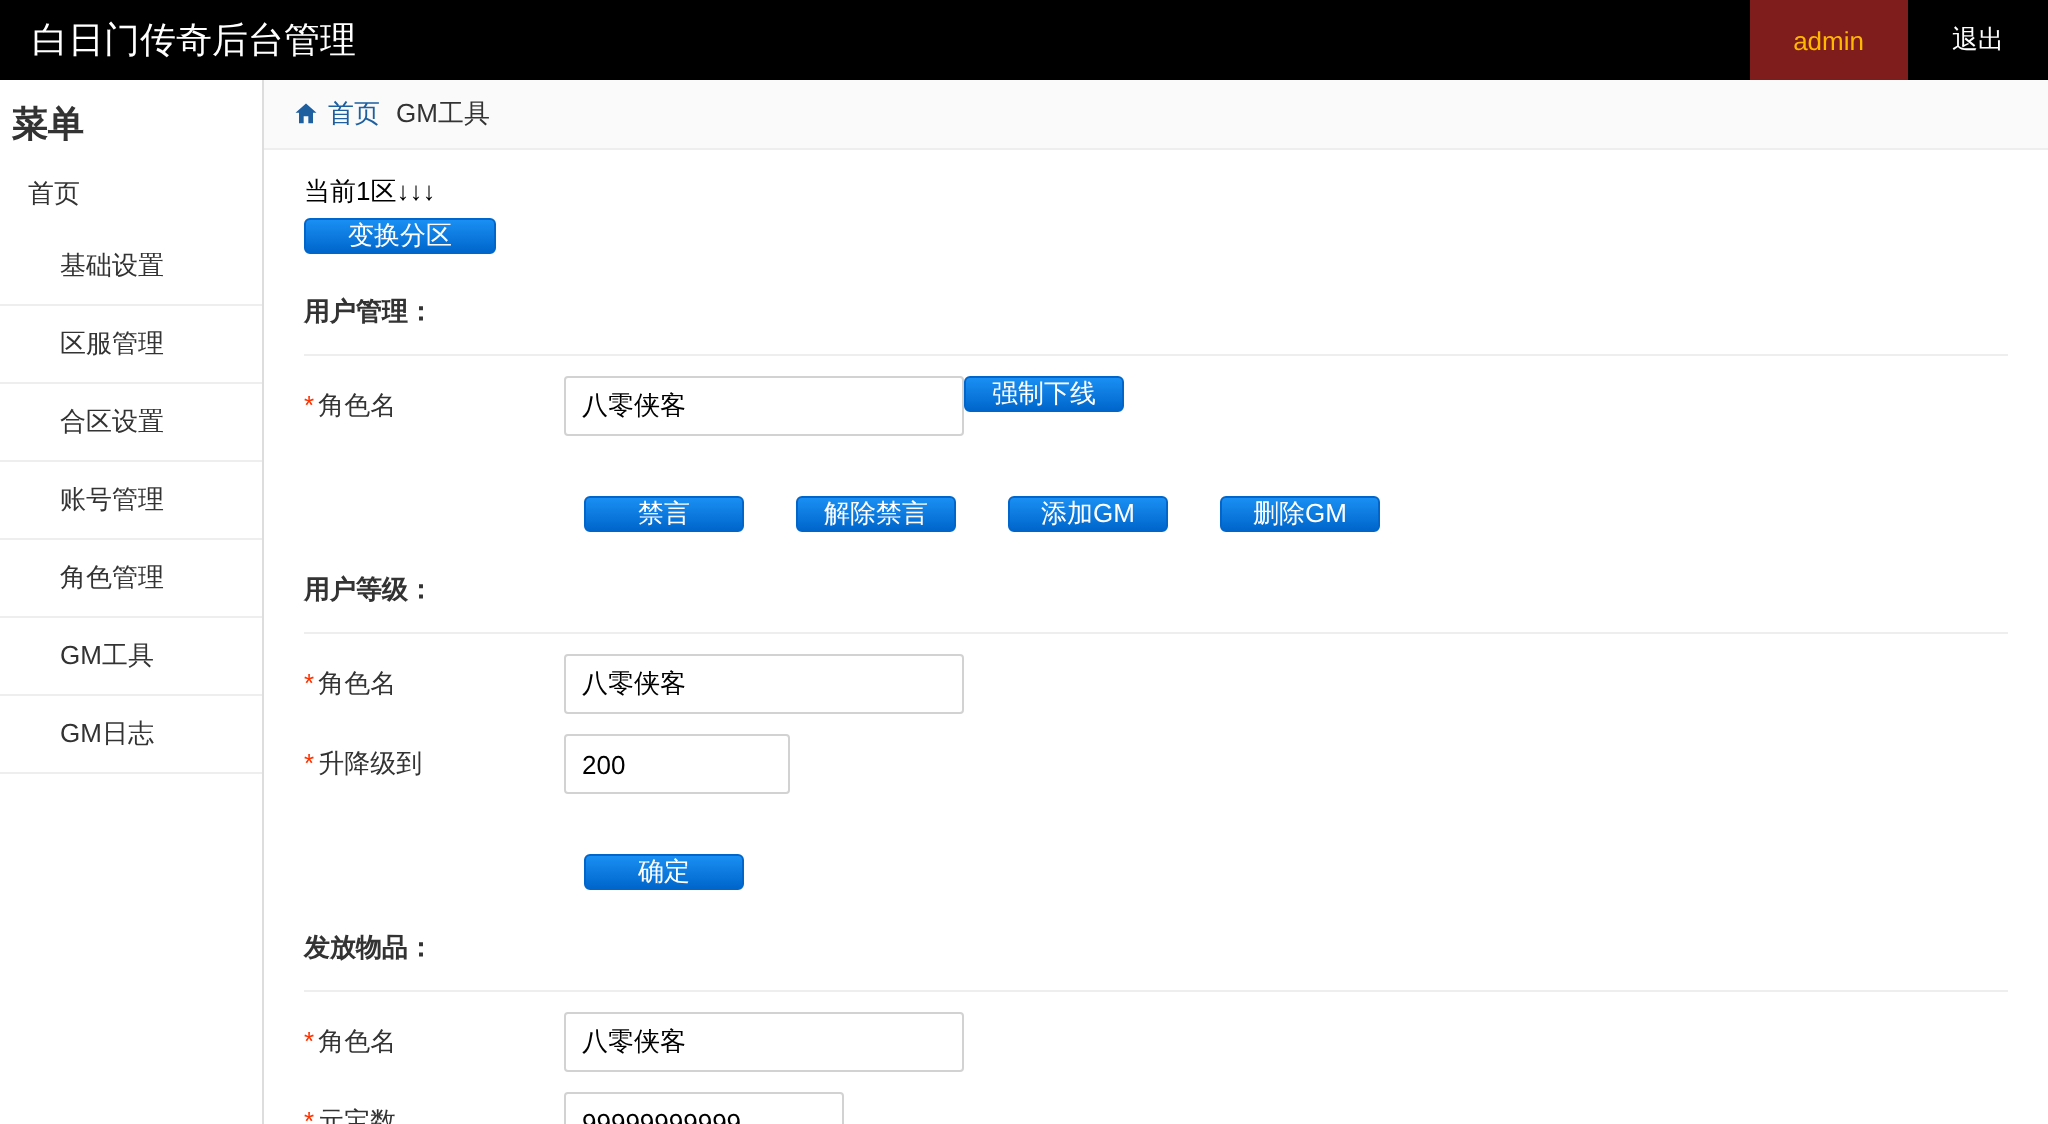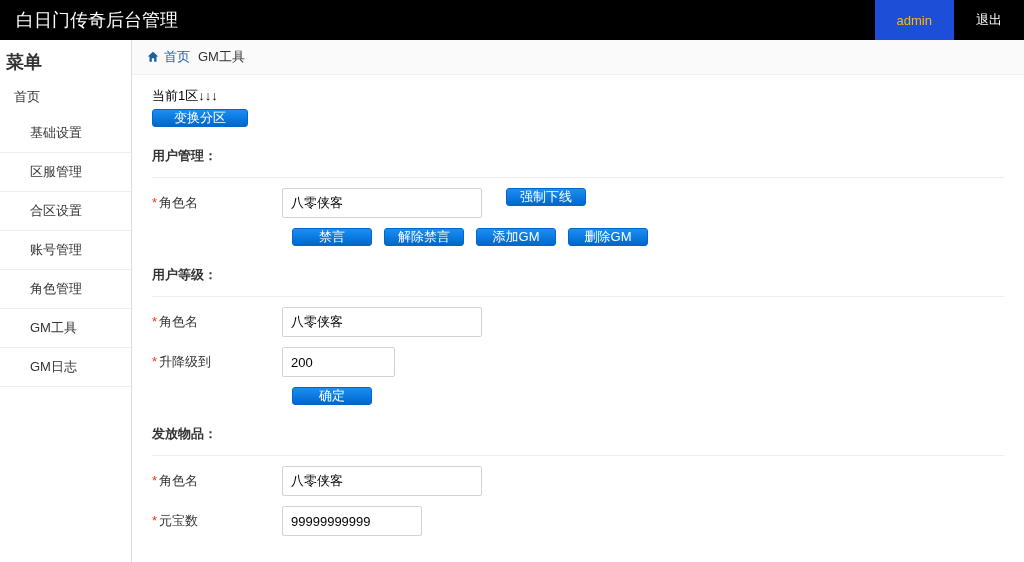--- a/index.html
+++ b/index.html
@@ -2,21 +2,21 @@
 <html><head>
   <meta charset="utf-8">
   <style>
     * { margin: 0; padding: 0; box-sizing: border-box; }
     body { font-family: "Microsoft YaHei", Arial, sans-serif; font-size: 13px; background: #fff; color: #333; }
 
     .topbar { height: 40px; background: #000; color: #fff; display: flex; align-items: center; padding-left: 16px; }
     .topbar .title { font-size: 18px; flex: 1; }
     .topbar .right { display: flex; height: 100%; }
     .topbar .right a { display: flex; align-items: center; padding: 0 22px; color: #fff; text-decoration: none; cursor: pointer; }
-    .topbar .right a.admin { background: #1d4ed8; color: #ffb800; }
+    .topbar .right a.admin { background: #7f1d1d; color: #ffb800; }
 
     .body { display: flex; }
 
     .sidebar { width: 132px; background: #fff; border-right: 1px solid #ddd; min-height: 522px; }
     .sidebar h3 { font-size: 18px; font-weight: bold; padding: 10px 6px 6px; }
     .sidebar .root { padding: 8px 14px; font-size: 13px; cursor: pointer; }
     .sidebar .item { padding: 10px 14px 10px 30px; font-size: 13px; border-bottom: 1px solid #eee; cursor: pointer; }
 
     .main { flex: 1; min-width: 0; }
 
@@ -31,25 +31,25 @@
     .btn { display: inline-flex; align-items: center; justify-content: center; min-width: 80px; height: 18px; padding: 0 12px; background: linear-gradient(#1a8ff3, #0066cc); color: #fff; border: 1px solid #0066cc; border-radius: 3px; cursor: pointer; font-size: 13px; }
     .btn-wide { min-width: 96px; }
 
     .section { margin-top: 20px; }
     .section .legend { font-size: 13px; font-weight: bold; margin-bottom: 12px; }
     .section hr.underline { border: none; border-top: 1px solid #eee; margin: 0 0 10px 0; }
 
     .form-row { display: flex; align-items: center; margin-bottom: 10px; }
     .form-row .label { width: 130px; text-align: left; padding-right: 10px; font-size: 13px; }
     .form-row .label .req { color: #f30; margin-right: 2px; }
-    .form-row .ctrl { display: flex; gap: 24px; flex-wrap: wrap; }
+    .form-row .ctrl { display: flex; gap: 0; flex-wrap: wrap; }
     .form-row input[type="text"], .form-row select {
       width: 200px; height: 30px; padding: 0 8px; border: 1px solid #d2d2d2; border-radius: 2px; font-size: 13px; background: #fff;
     }
-    .form-row .ctrl-offset { margin-left: 140px; display: flex; gap: 12px; flex-wrap: wrap; }
+    .form-row .ctrl-offset { margin-left: 140px; display: flex; gap: 26px; flex-wrap: wrap; margin-top: 20px; }
     .form-row input::placeholder { color: #aaa; }
   </style>
 </head>
 <body>
 
 <div class="topbar">
   <div class="title">白日门传奇后台管理</div>
   <div class="right">
     <a class="admin">admin</a>
     <a>退出</a>

